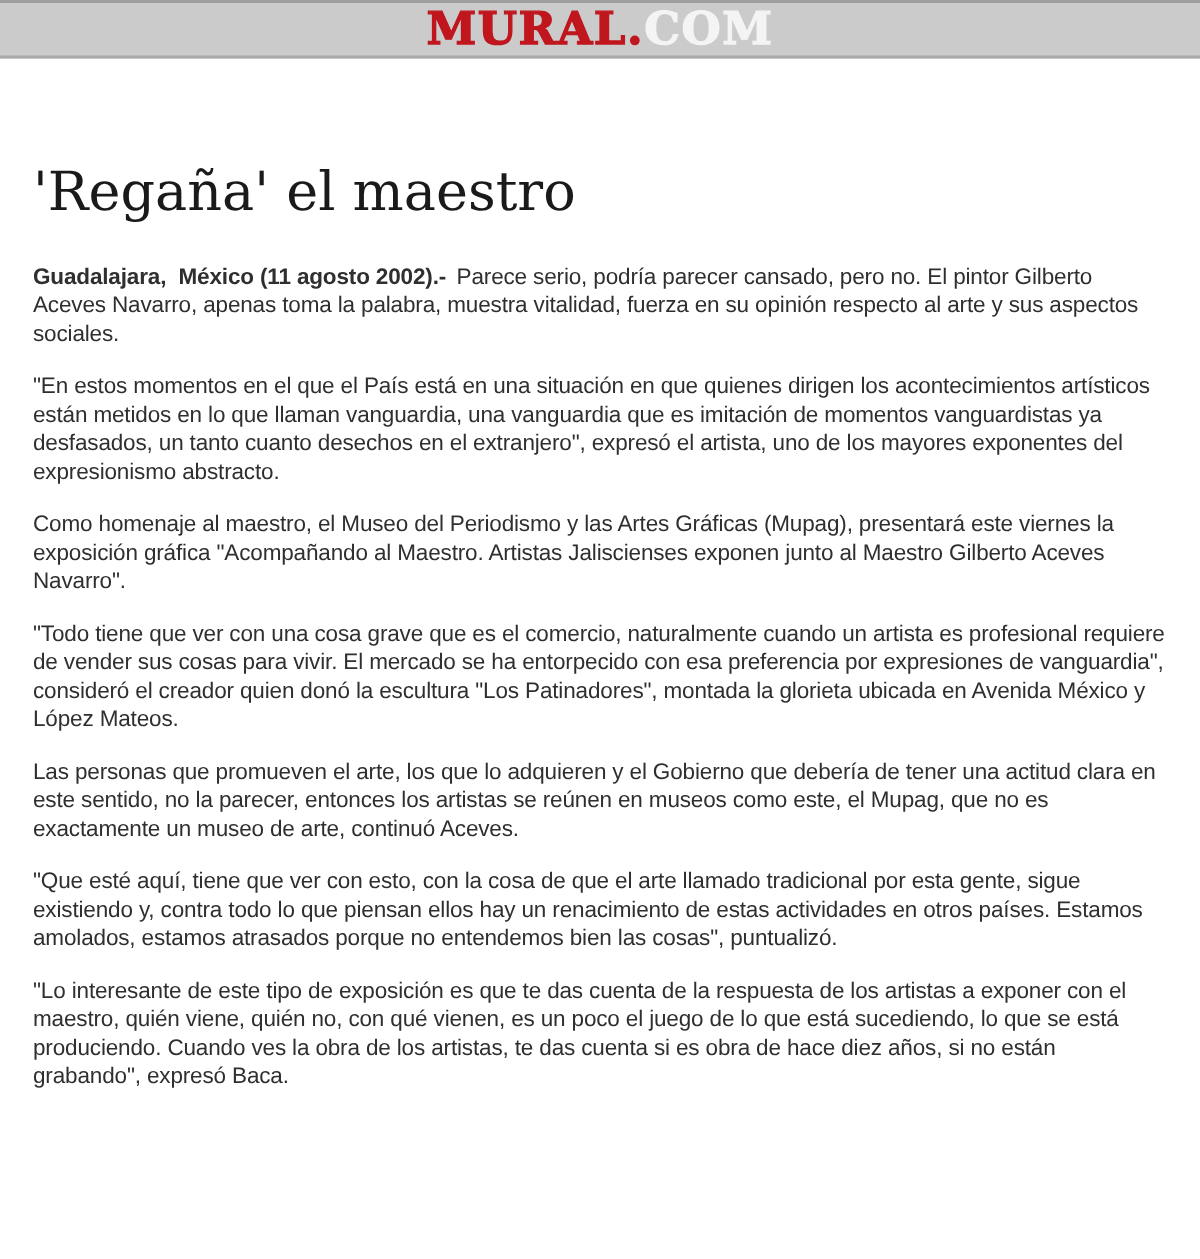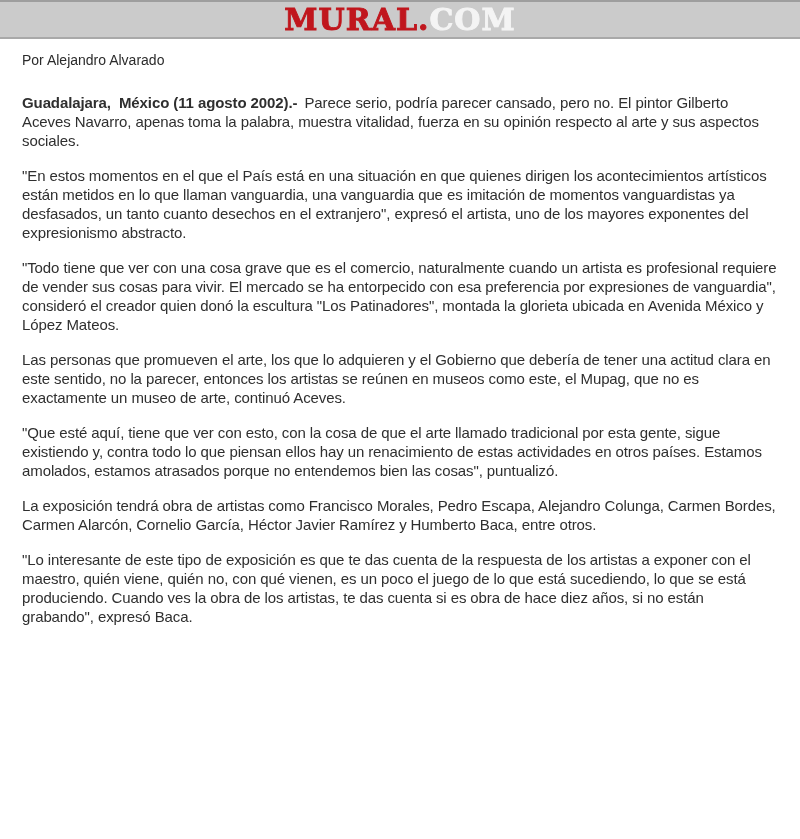--- a/index.html
+++ b/index.html
@@ -88,27 +88,27 @@
 </head>
 <body>
 
 <div class="masthead">
   <div class="logo">
     <span class="logo-red">MURAL.</span><span class="logo-white">COM</span>
   </div>
 </div>
 
 <div class="content">
+  <h1 class="article-title">'Regaña' el maestro</h1>
 
 
-  <div class="byline">Por Alejandro Alvarado</div>
 
   <p class="body-p lead-p">
     <strong class="dateline">Guadalajara,  México (11 agosto 2002).-</strong><span>Parece serio, podría parecer cansado, pero no. El pintor Gilberto Aceves Navarro, apenas toma la palabra, muestra vitalidad, fuerza en su opinión respecto al arte y sus aspectos sociales.</span>
   </p>
 
   <p class="body-p">"En estos momentos en el que el País está en una situación en que quienes dirigen los acontecimientos artísticos están metidos en lo que llaman vanguardia, una vanguardia que es imitación de momentos vanguardistas ya desfasados, un tanto cuanto desechos en el extranjero", expresó el artista, uno de los mayores exponentes del expresionismo abstracto.</p>
+  <p class="body-p">Como homenaje al maestro, el Museo del Periodismo y las Artes Gráficas (Mupag), presentará este viernes la exposición gráfica "Acompañando al Maestro. Artistas Jaliscienses exponen junto al Maestro Gilberto Aceves Navarro".</p>
   <p class="body-p">"Todo tiene que ver con una cosa grave que es el comercio, naturalmente cuando un artista es profesional requiere de vender sus cosas para vivir. El mercado se ha entorpecido con esa preferencia por expresiones de vanguardia", consideró el creador quien donó la escultura "Los Patinadores", montada la glorieta ubicada en Avenida México y López Mateos.</p>
   <p class="body-p">Las personas que promueven el arte, los que lo adquieren y el Gobierno que debería de tener una actitud clara en este sentido, no la parecer, entonces los artistas se reúnen en museos como este, el Mupag, que no es exactamente un museo de arte, continuó Aceves.</p>
   <p class="body-p">"Que esté aquí, tiene que ver con esto, con la cosa de que el arte llamado tradicional por esta gente, sigue existiendo y, contra todo lo que piensan ellos hay un renacimiento de estas actividades en otros países. Estamos amolados, estamos atrasados porque no entendemos bien las cosas", puntualizó.</p>
-  <p class="body-p">La exposición tendrá obra de artistas como Francisco Morales, Pedro Escapa, Alejandro Colunga, Carmen Bordes, Carmen Alarcón, Cornelio García, Héctor Javier Ramírez y Humberto Baca, entre otros.</p>
   <p class="body-p">"Lo interesante de este tipo de exposición es que te das cuenta de la respuesta de los artistas a exponer con el maestro, quién viene, quién no, con qué vienen, es un poco el juego de lo que está sucediendo, lo que se está produciendo. Cuando ves la obra de los artistas, te das cuenta si es obra de hace diez años, si no están grabando", expresó Baca.</p>
 </div>
 
 </body></html>

